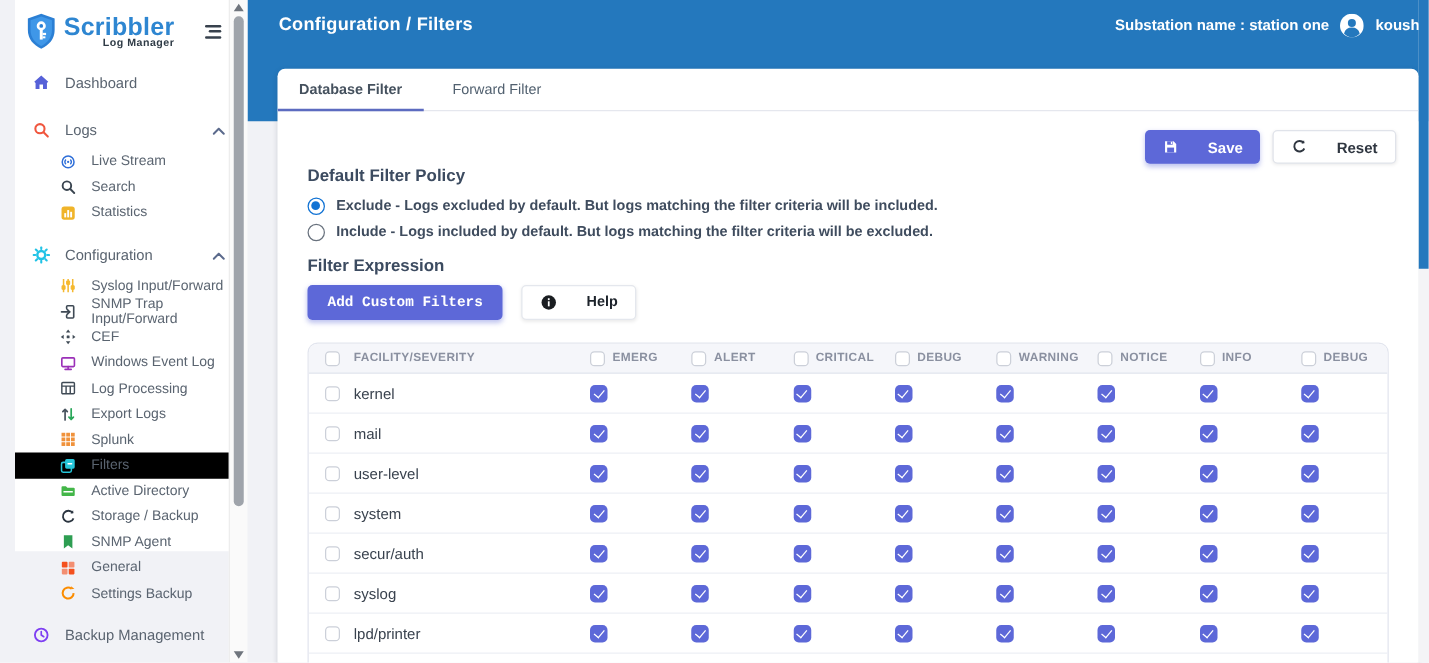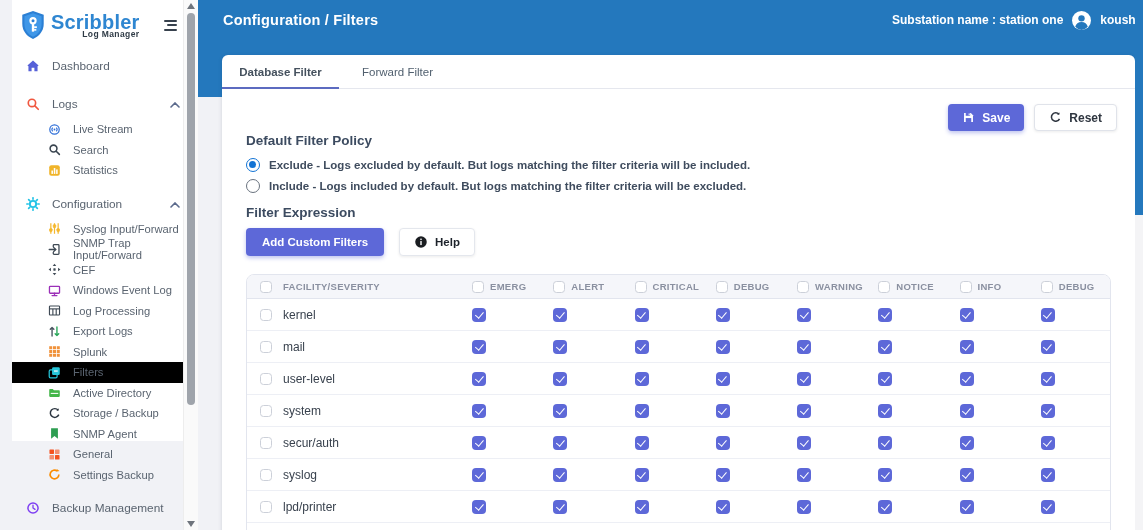--- a/index.html
+++ b/index.html
@@ -49,37 +49,37 @@
   .card{position:absolute;left:222px;top:55px;width:913px;height:520px;background:#fff;
     border-radius:6px 6px 0 0;box-shadow:0 1px 4px rgba(30,40,60,.15);z-index:2;overflow:hidden;}
   .tabs{display:flex;height:33px;border-bottom:1px solid #e5e7ee;}
   .tab{width:117px;display:flex;align-items:center;justify-content:center;font-size:11.5px;color:#51606f;position:relative;cursor:pointer;}
   .tab.active{color:#45515e;font-weight:bold;}
   .tab.active::after{content:"";position:absolute;left:0;right:0;bottom:-1px;height:2px;background:#5c6bc0;}
   .card-body{position:relative;padding:44px 24px 0 24px;}
 
   .actions{position:absolute;top:15px;right:18px;display:flex;gap:10px;}
   button{font-family:"Liberation Sans", sans-serif;border:none;cursor:pointer;}
-  .btn{display:inline-flex;align-items:center;gap:7px;height:27px;padding:0 14px;border-radius:4px;font-size:12px;font-weight:bold;text-align:right;}
+  .btn{display:inline-flex;align-items:center;gap:23px;height:27px;padding:0 14px;border-radius:4px;font-size:12px;font-weight:bold;text-align:right;}
   .btn .ic{display:inline-flex;}
   .btn .ic svg{width:13px;height:13px;}
   .btn.save{background:#5d68d8;color:#fff;box-shadow:0 2px 4px rgba(93,104,216,.4);}
   .btn.reset{background:#fff;color:#2f3640;border:1px solid #e0e3ea;box-shadow:0 1px 3px rgba(0,0,0,.08);}
 
   .sec-heading{font-size:13.5px;font-weight:bold;color:#3c4b60;}
   .sec-heading.fe{margin-top:10px;}
   .radio-row{display:flex;align-items:center;gap:9px;margin-top:8px;height:18px;cursor:pointer;}
   .radio-row + .radio-row{margin-top:3px;}
   .radio{width:14px;height:14px;border-radius:50%;border:1.7px solid #69727e;box-sizing:border-box;position:relative;flex:none;background:#fff;}
   .radio.sel{border-color:#1273d4;}
   .radio.sel::after{content:"";position:absolute;left:2px;top:2px;width:7px;height:7px;border-radius:50%;background:#1273d4;}
   .radio-label{font-size:11.5px;font-weight:bold;color:#3f4c5e;}
 
   .fe-buttons{display:flex;align-items:center;gap:15px;margin-top:8px;}
-  .btn.add{height:28px;background:#5d68d8;color:#fff;font-size:11.5px;box-shadow:0 2px 4px rgba(93,104,216,.4);padding:8px 16px;}
+  .btn.add{height:28px;background:#5d68d8;color:#fff;font-size:11.5px;box-shadow:0 2px 4px rgba(93,104,216,.4);padding:8px 16px;font-family:Liberation Mono, monospace;}
   .btn.help{height:28px;background:#fff;color:#1d232b;border:1px solid #e4e7ed;font-size:11.5px;box-shadow:0 1px 3px rgba(0,0,0,.08);}
   .btn.help .ic svg{width:14px;height:14px;}
 
   
   .ftable{margin-top:18px;border:1px solid #e2e5ee;border-radius:8px;overflow:hidden;background:#fff;}
   .t-head{display:flex;align-items:center;background:#f5f6fa;height:23px;border-bottom:1px solid #e2e5ee;}
   .t-row{display:flex;align-items:center;height:31px;border-bottom:1px solid #edeff5;}
   .t-row:last-child{border-bottom:none;}
   .col-fac{width:200px;flex:none;display:flex;align-items:center;gap:11px;padding-left:13px;}
   .col-sev{flex:1;display:flex;align-items:center;gap:6px;padding-left:12px;}

